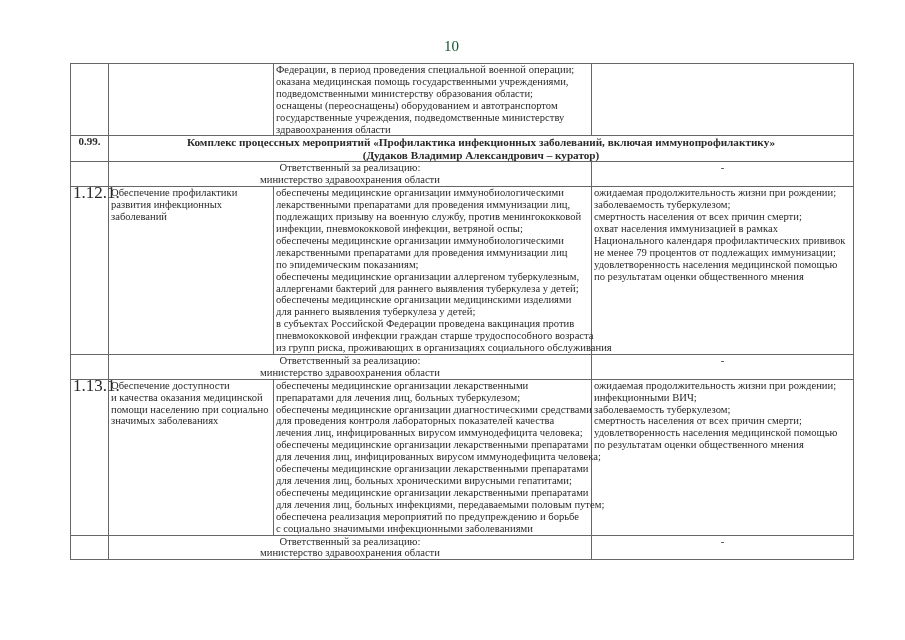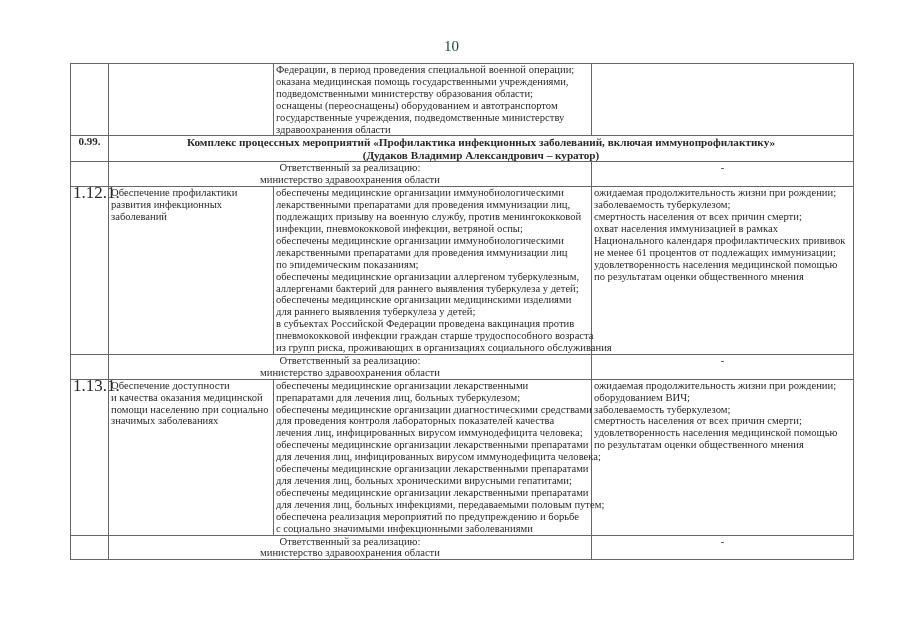--- a/index.html
+++ b/index.html
@@ -95,21 +95,21 @@
       <span class="line">в субъектах Российской Федерации проведена вакцинация против</span>
       <span class="line">пневмококковой инфекции граждан старше трудоспособного возраста</span>
       <span class="line">из групп риска, проживающих в организациях социального обслуживания</span>
     </td>
     <td>
       <span class="line">ожидаемая продолжительность жизни при рождении;</span>
       <span class="line">заболеваемость туберкулезом;</span>
       <span class="line">смертность населения от всех причин смерти;</span>
       <span class="line">охват населения иммунизацией в рамках</span>
       <span class="line">Национального календаря профилактических прививок</span>
-      <span class="line">не менее 61 процентов от подлежащих иммунизации;</span>
+      <span class="line">не менее 79 процентов от подлежащих иммунизации;</span>
       <span class="line">удовлетворенность населения медицинской помощью</span>
       <span class="line">по результатам оценки общественного мнения</span>
     </td>
   </tr>
 
   <tr>
     <td></td>
     <td colspan="2" class="resp">
       <span class="line">Ответственный за реализацию:</span>
       <span class="line">министерство здравоохранения области</span>
@@ -134,21 +134,21 @@
       <span class="line">для лечения лиц, инфицированных вирусом иммунодефицита человека;</span>
       <span class="line">обеспечены медицинские организации лекарственными препаратами</span>
       <span class="line">для лечения лиц, больных хроническими вирусными гепатитами;</span>
       <span class="line">обеспечены медицинские организации лекарственными препаратами</span>
       <span class="line">для лечения лиц, больных инфекциями, передаваемыми половым путем;</span>
       <span class="line">обеспечена реализация мероприятий по предупреждению и борьбе</span>
       <span class="line">с социально значимыми инфекционными заболеваниями</span>
     </td>
     <td>
       <span class="line">ожидаемая продолжительность жизни при рождении;</span>
-      <span class="line">оборудованием ВИЧ;</span>
+      <span class="line">инфекционными ВИЧ;</span>
       <span class="line">заболеваемость туберкулезом;</span>
       <span class="line">смертность населения от всех причин смерти;</span>
       <span class="line">удовлетворенность населения медицинской помощью</span>
       <span class="line">по результатам оценки общественного мнения</span>
     </td>
   </tr>
 
   <tr>
     <td></td>
     <td colspan="2" class="resp">

